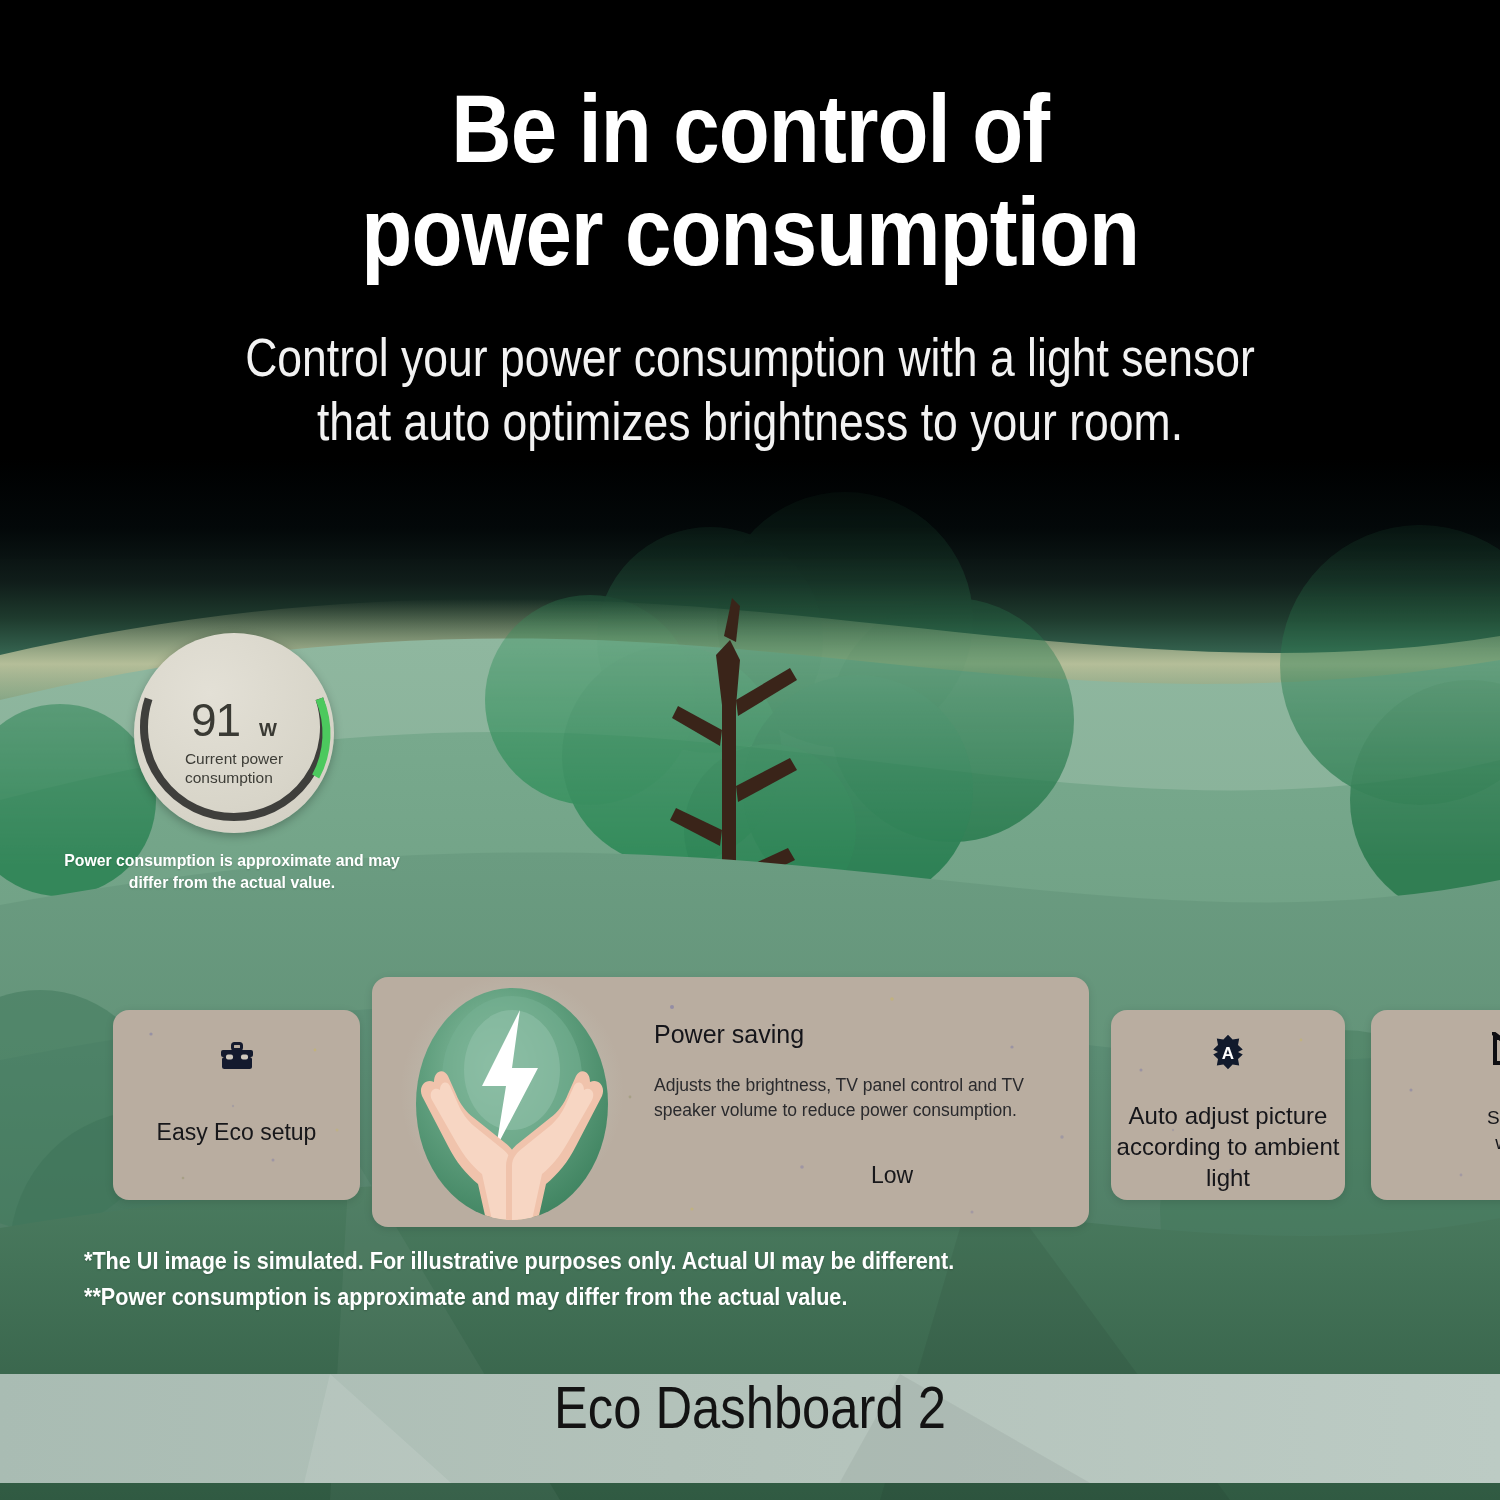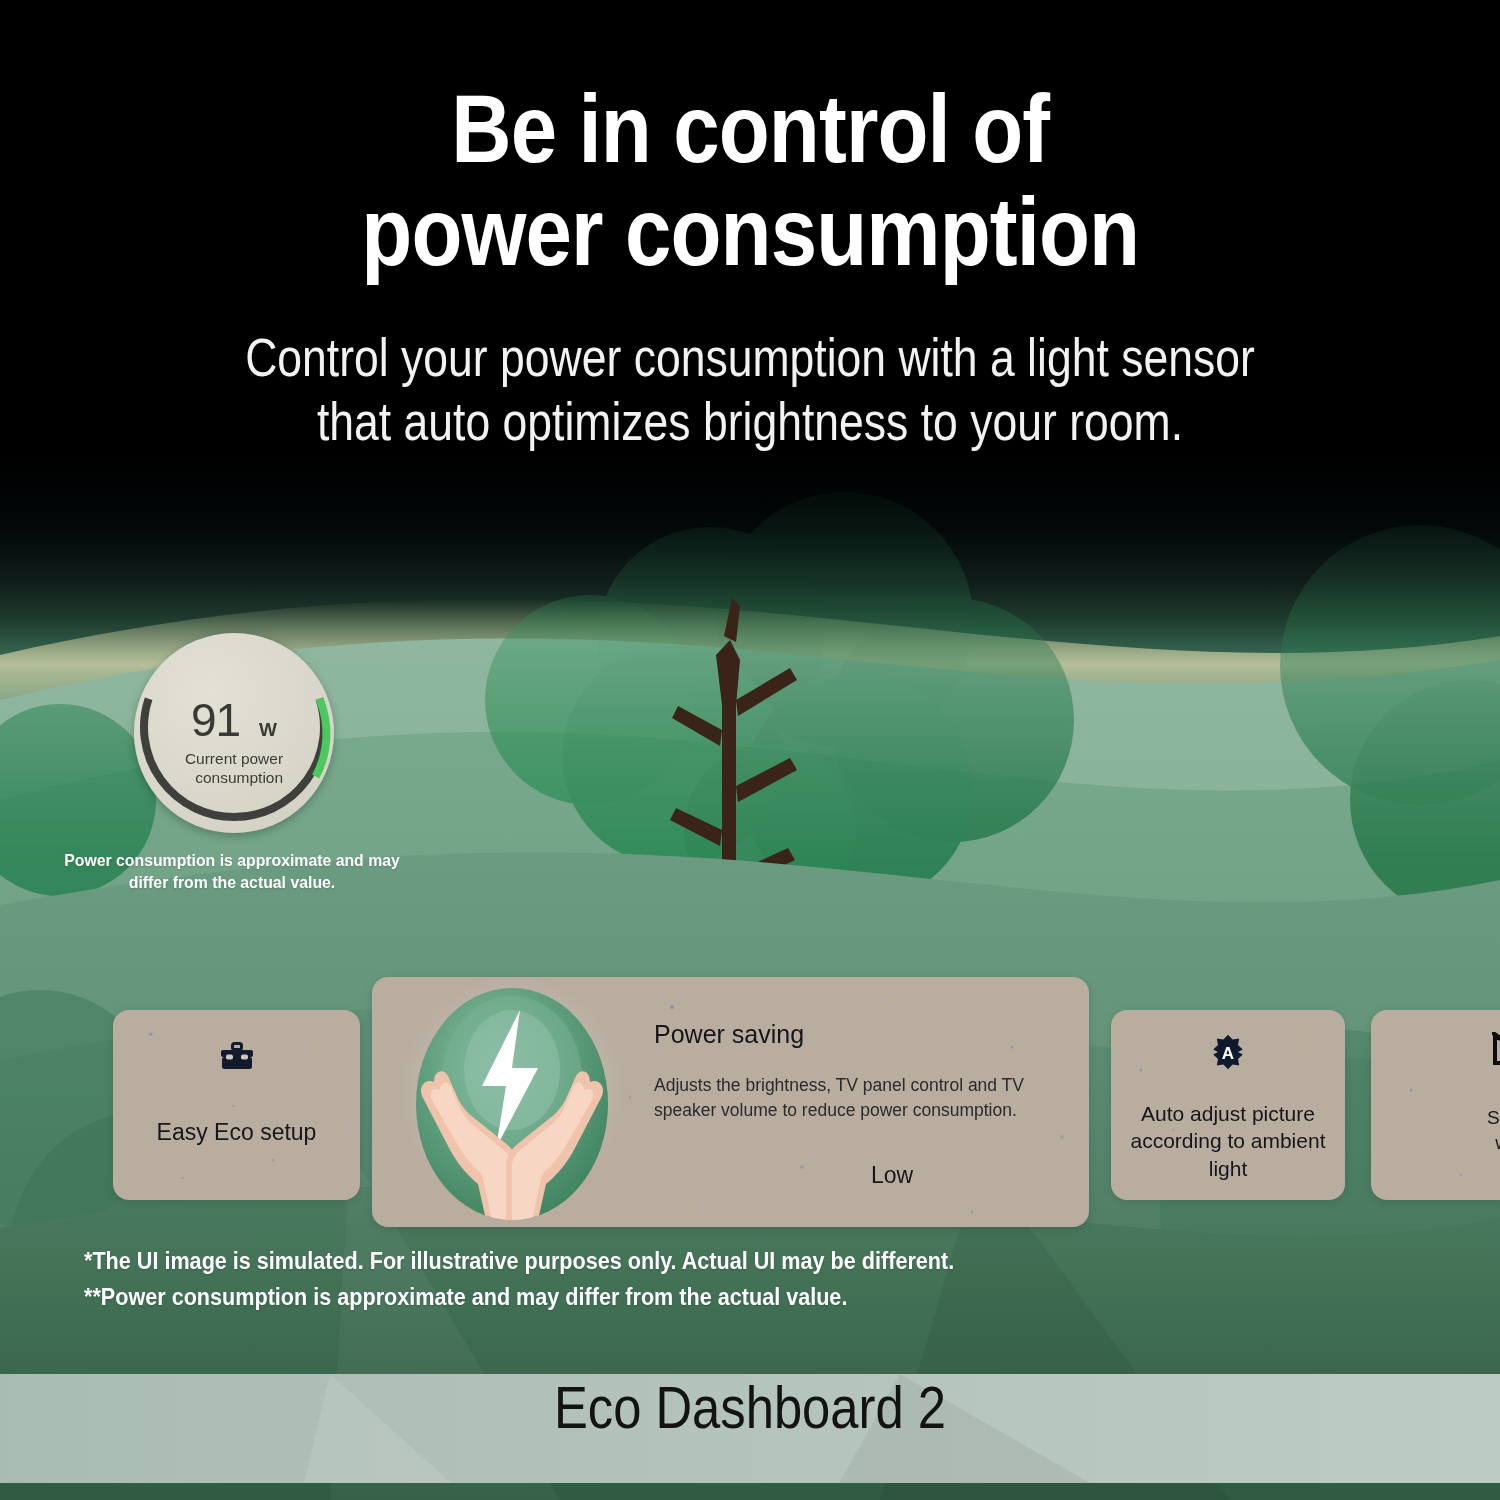--- a/index.html
+++ b/index.html
@@ -55,21 +55,21 @@
   .gauge-svg{ position:absolute; inset:0; width:200px; height:200px; }
   .gauge-text{
     position:absolute; inset:0; display:flex; flex-direction:column;
     align-items:center; justify-content:center; padding-top:14px;
   }
   .gauge-value-row{ display:flex; align-items:baseline; gap:19px; }
   .gauge-value{ font-size:46px; font-weight:400; color:#3a3a34; letter-spacing:-1px; }
   .gauge-unit{ font-size:19px; font-weight:700; color:#3a3a34; }
   .gauge-label{
     margin-top:3px; font-size:15.5px; line-height:1.22; color:#3d3d37;
-    text-align:right; font-weight:400;
+    text-align:left; font-weight:400;
   }
   .gauge-note{
     position:absolute; left:42px; top:850px; width:380px; z-index:6;
     text-align:center; color:#ffffff; font-size:17px; font-weight:700;
     line-height:1.32; transform:scaleX(.93); transform-origin:center top;
     text-shadow:0 1px 2px rgba(0,0,0,.18);
   }
 
   
   .cards{ position:absolute; left:0; top:0; width:1500px; height:1500px; z-index:6; pointer-events:none; }
@@ -92,21 +92,21 @@
   .card-power .illus{ position:absolute; left:6px; top:-7px; width:268px; height:268px; }
   .card-power .ps-title{ position:absolute; left:282px; top:43px; font-size:25px; color:#15151a; }
   .card-power .ps-desc{ position:absolute; left:282px; top:96px; width:400px;
     font-size:17.5px; line-height:1.42; color:#2a2a2d; }
   .card-power .ps-state{ position:absolute; left:470px; top:185px; width:100px;
     text-align:center; font-size:23px; color:#18181b; }
 
   .card-auto{ left:1111px; top:1010px; width:234px; height:190px;
     display:flex; flex-direction:column; align-items:center; }
   .card-auto .ic{ margin-top:24px; }
-  .card-auto .lbl{ margin-top:26px; font-size:21px; line-height:1.3; text-align:center; color:#16161a; }
+  .card-auto .lbl{ margin-top:26px; font-size:24px; line-height:1.3; text-align:center; color:#16161a; }
   .card-auto .state{ margin-top:24px; font-size:20px; color:#7f1d1d; }
 
   .card-shut{ left:1371px; top:1010px; width:234px; height:190px;
     display:flex; flex-direction:column; align-items:center; }
   .card-shut .ic{ margin-top:22px; margin-left:62px; }
   .card-shut .lbl{ margin-top:28px; margin-left:64px; font-size:19px;
     line-height:1.3; text-align:center; color:#16161a; white-space:pre-line; }
 
   
   .disclaimer{

